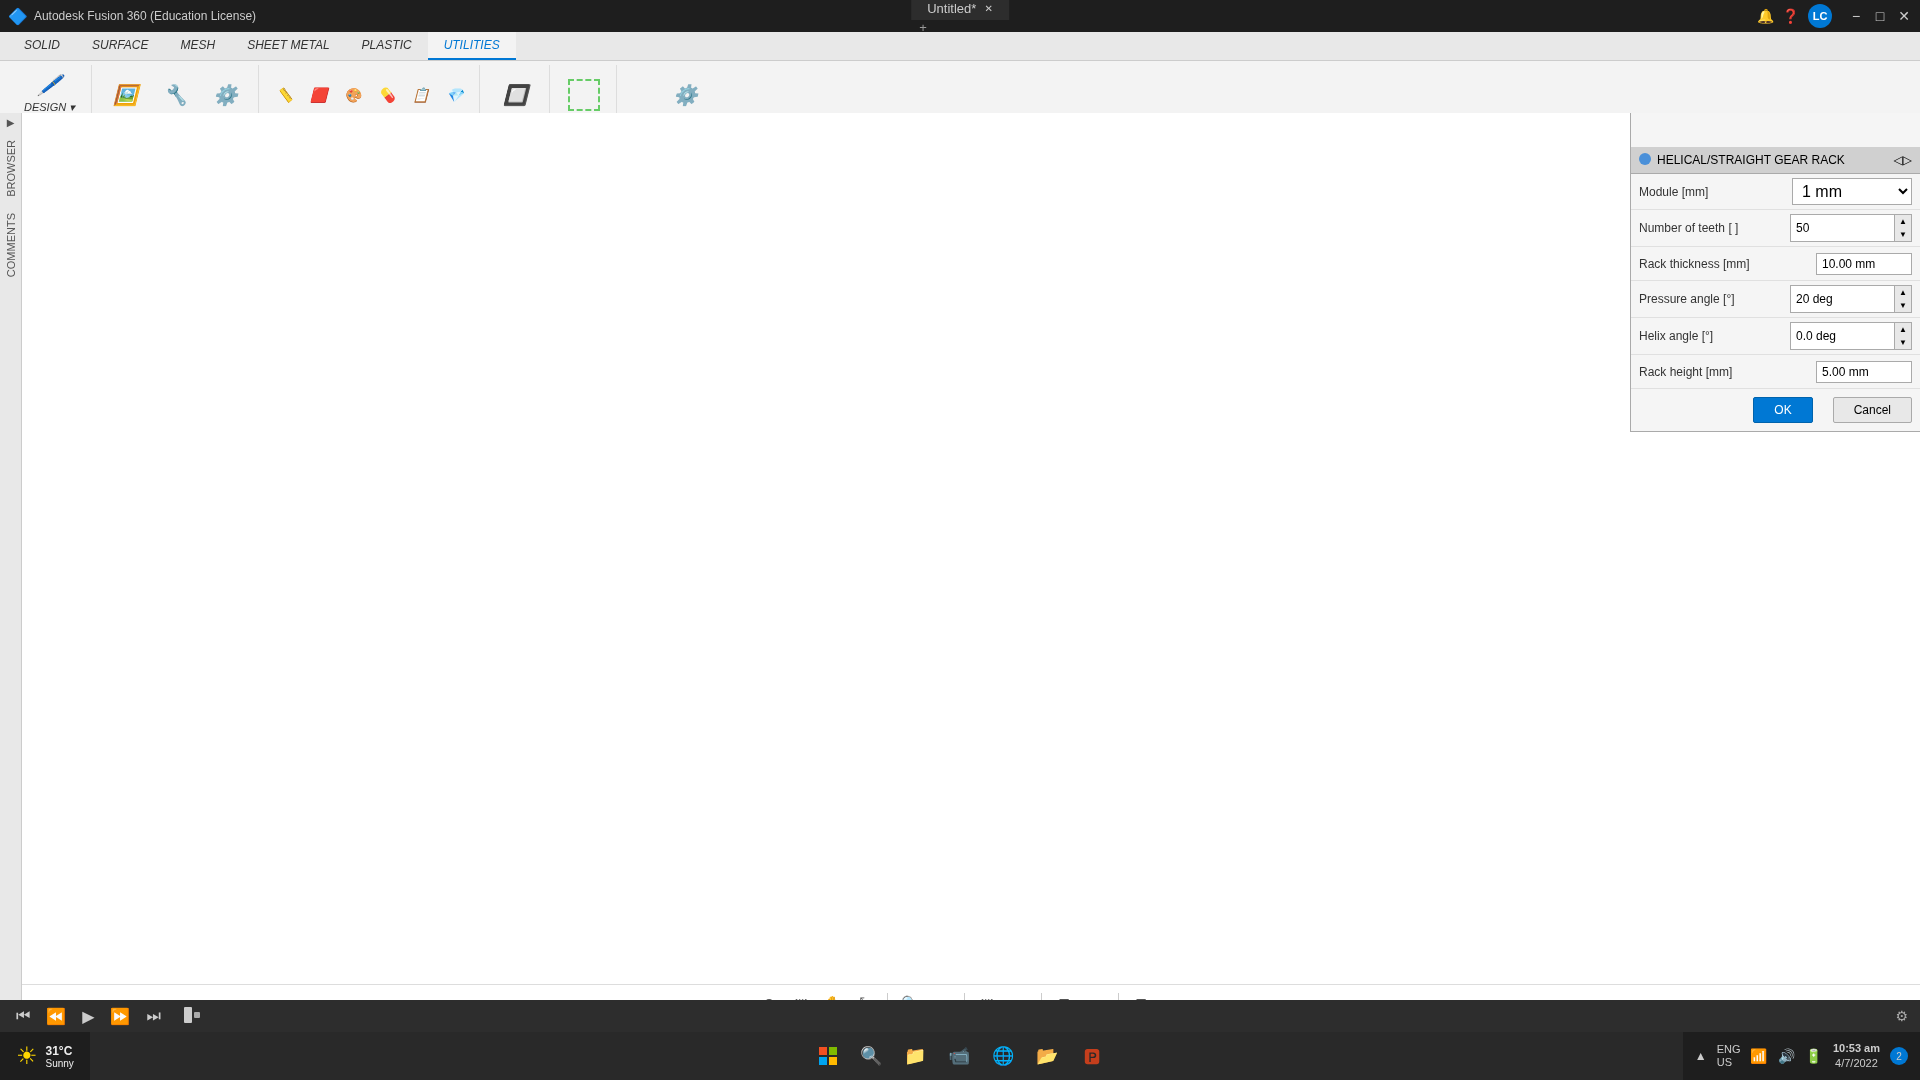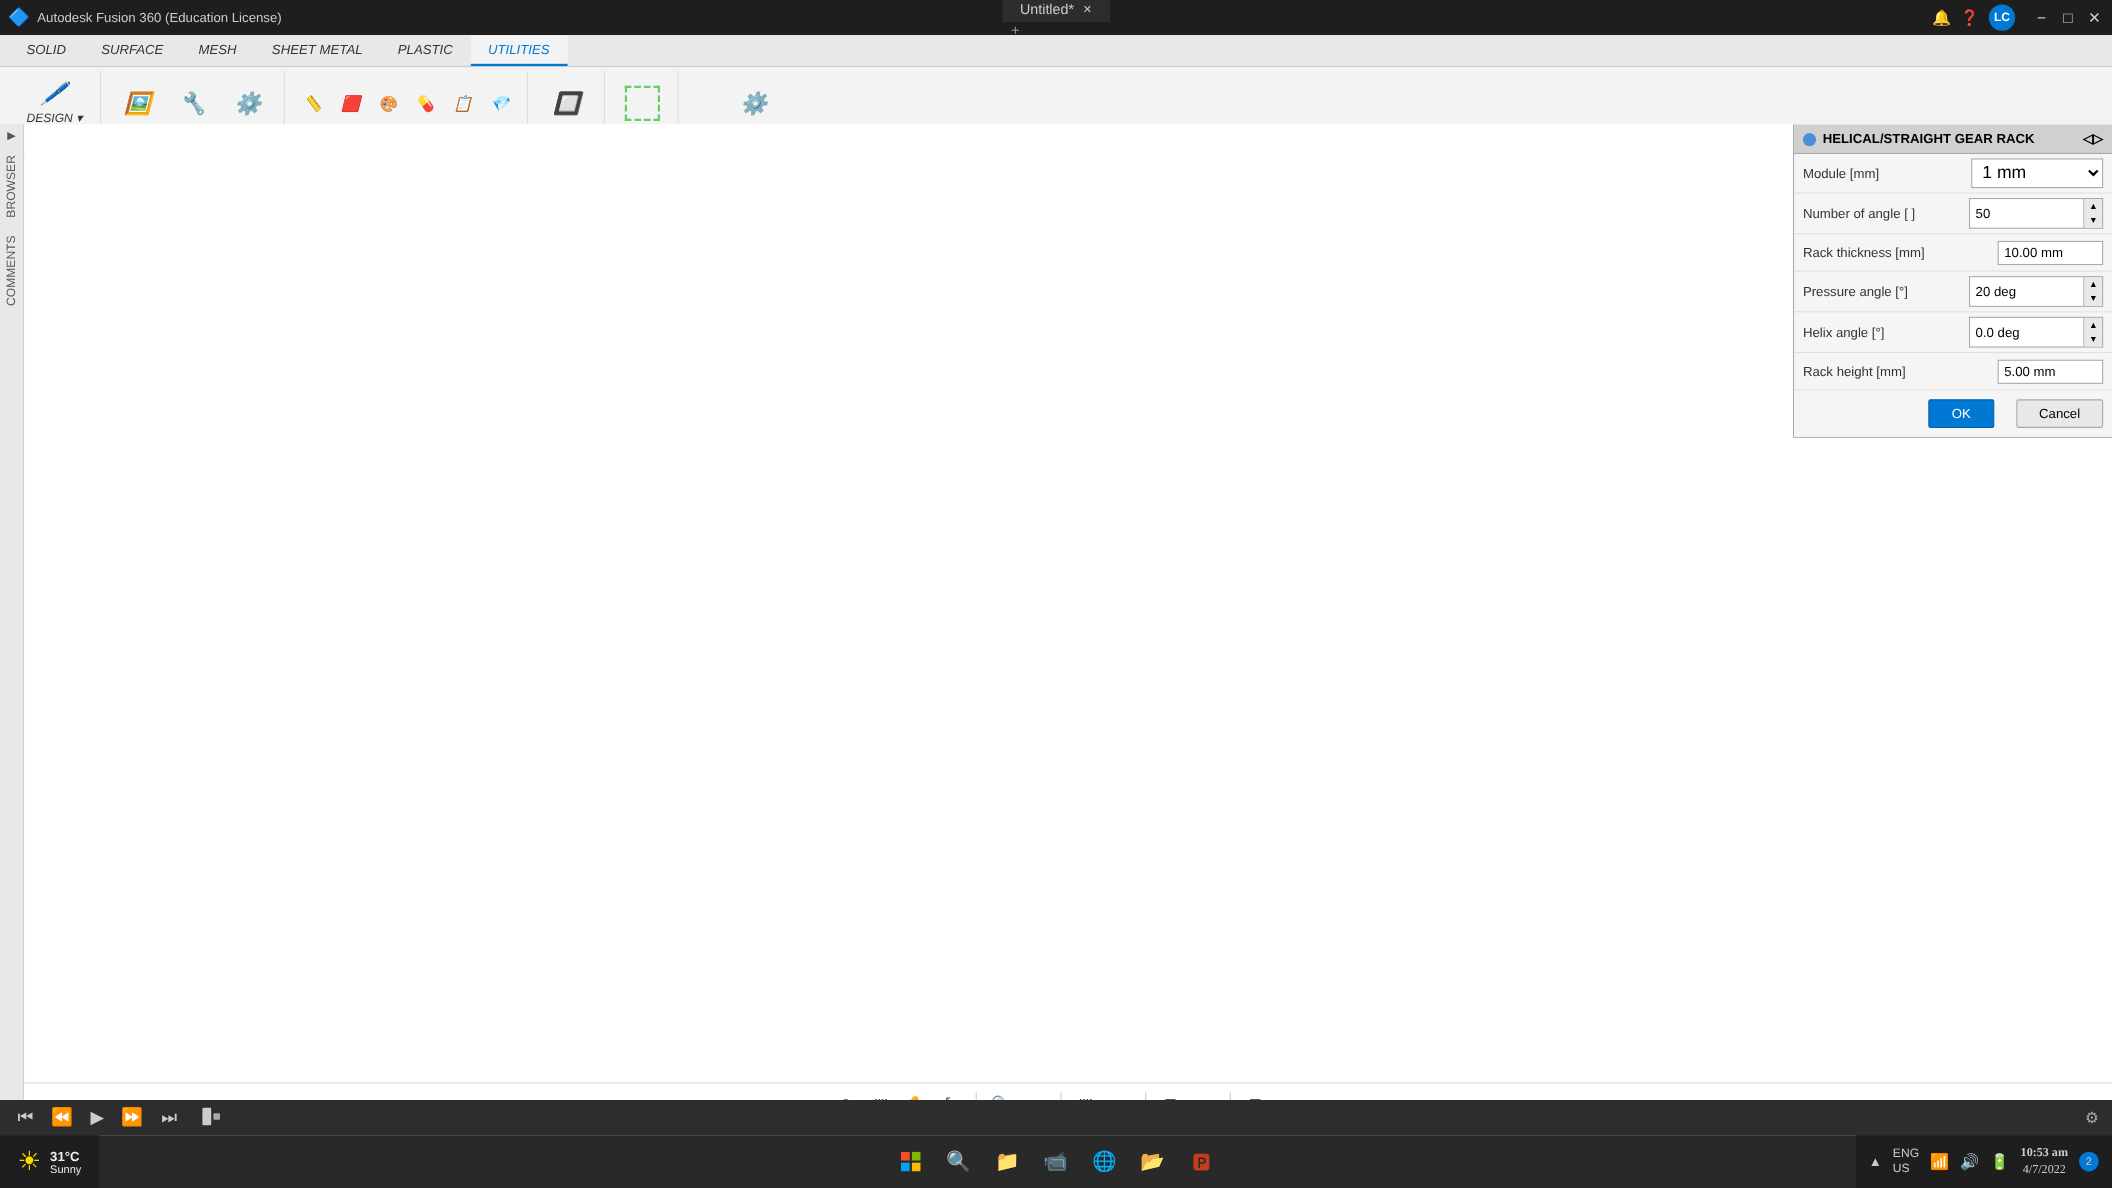--- a/index.html
+++ b/index.html
@@ -140,26 +140,27 @@
       top: 0;
       width: 290px;
       background: #f5f5f5;
       border-left: 1px solid #aaa;
       border-bottom: 1px solid #aaa;
       font-size: 12px;
     }
     #gear-panel-header {
       background: #d0d0d0;
       padding: 6px 8px;
-      font-weight: 700;
-      font-size: 12px;
-      display: flex;
-      align-items: flex-end;
+      font-weight: 400;
+      font-size: 12px;
+      display: flex;
+      align-items: flex-start;
       gap: 6px;
       border-bottom: 1px solid #aaa;
+      margin-top: 34px;
     }
     .panel-row {
       display: flex;
       align-items: center;
       padding: 4px 8px;
       border-bottom: 1px solid #e0e0e0;
       min-height: 34px;
     }
     .panel-label {
       flex: 1;
@@ -508,21 +509,21 @@
       <span>HELICAL/STRAIGHT GEAR RACK</span>
       <span style="margin-left:auto;cursor:pointer;">◁▷</span>
     </div>
 
     <div class="panel-row">
       <span class="panel-label">Module [mm]</span>
       <select class="panel-select"><option>1 mm</option><option>2 mm</option><option>3 mm</option></select>
     </div>
 
     <div class="panel-row">
-      <span class="panel-label">Number of angle [ ]</span>
+      <span class="panel-label">Number of teeth [ ]</span>
       <div class="panel-input-with-spinner">
         <input type="text" value="50" style="">
         <div class="spinner-btns">
           <button class="spinner-btn">▲</button>
           <button class="spinner-btn">▼</button>
         </div>
       </div>
     </div>
 
     <div class="panel-row">
@@ -637,21 +638,21 @@
       <span style="font-size:18px;color:#c43e1c;">🅿</span>
     </div>
   </div>
 
   <div id="notif-area">
     <span style="cursor:pointer;font-size:12px;">▲</span>
     <span style="cursor:pointer;line-height:1.2;">ENG<br>US</span>
     <span style="font-size:14px;">📶</span>
     <span style="font-size:14px;">🔊</span>
     <span style="font-size:14px;">🔋</span>
-    <div style="text-align:center;cursor:pointer;line-height:1.4;font-family:Liberation Serif, serif;">
+    <div style="text-align:center;cursor:pointer;line-height:1.4;">
       <div style="font-weight:bold;">10:53 am</div>
       <div>4/7/2022</div>
     </div>
     <div style="width:18px;height:18px;background:#0078d4;border-radius:50%;display:flex;align-items:center;justify-content:center;font-size:10px;cursor:pointer;">
       <span>2</span>
     </div>
   </div>
 </div>
 
 </body></html>

